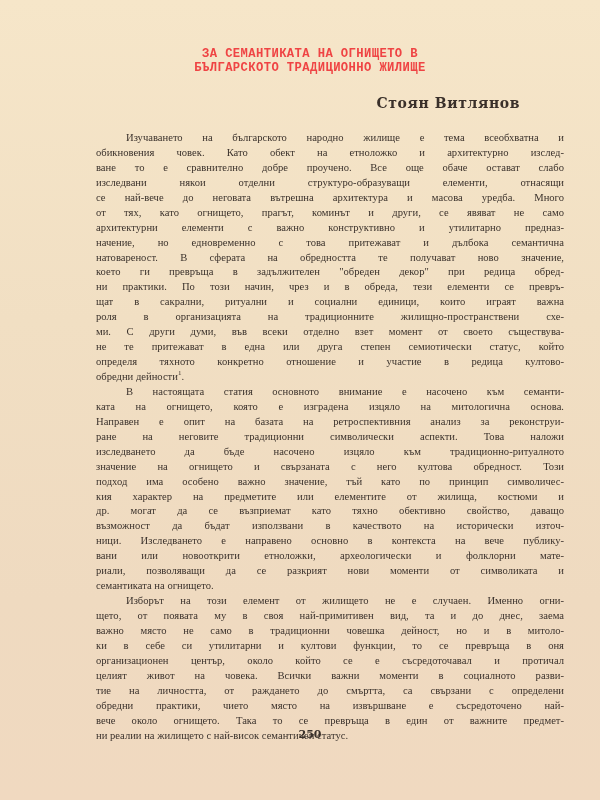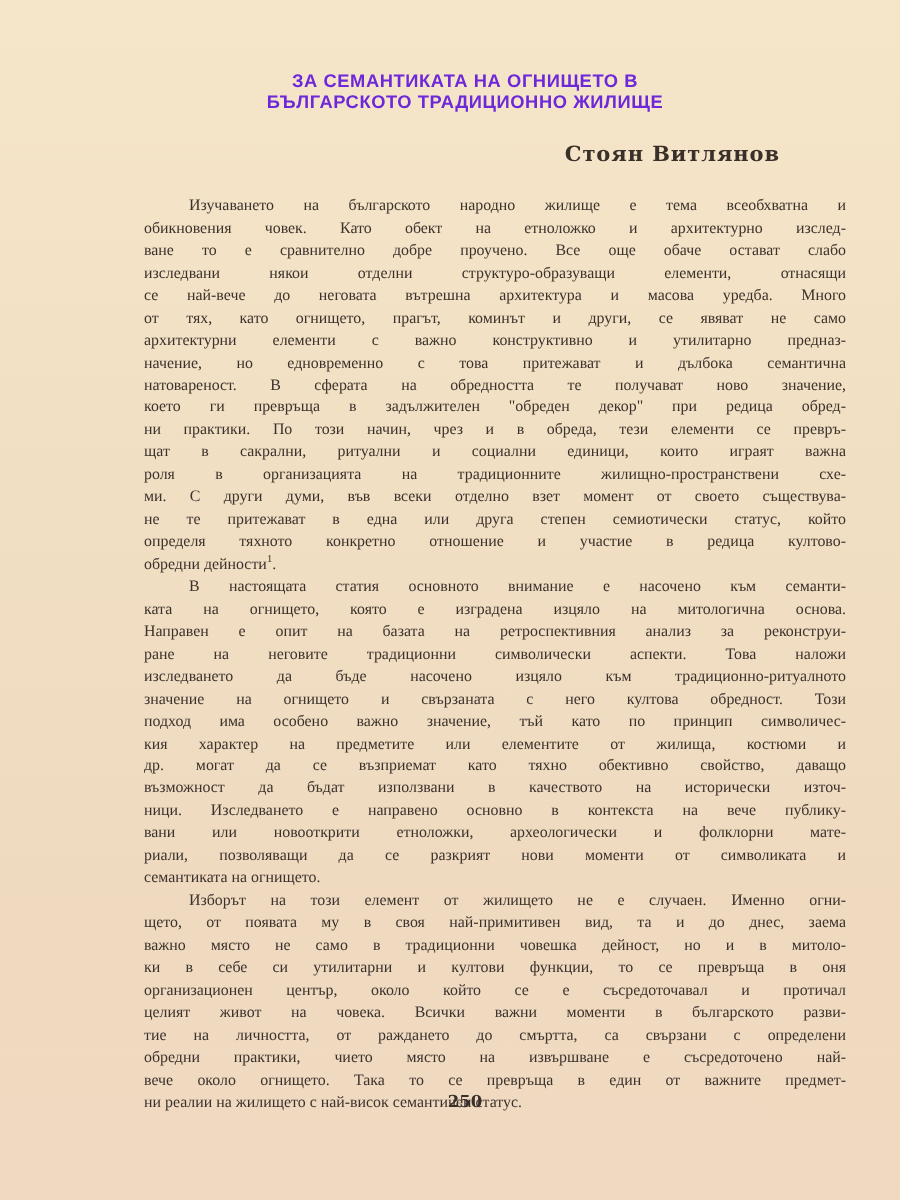--- a/index.html
+++ b/index.html
@@ -19,26 +19,26 @@
       position: absolute;
       left: 0; top: 0;
       width: 600px; height: 800px;
     }
     .title {
       position: absolute;
       left: 100px;
       width: 420px;
       top: 47px;
       text-align: center;
-      font-family: Liberation Sans, sans-serif;
+      font-family: Liberation Mono, monospace;
       font-weight: bold;
       font-size: 12.2px;
       line-height: 14px;
       letter-spacing: 0.4px;
-      color: #6d28d9;
+      color: #ef4444;
     }
     .author {
       position: absolute;
       left: 100px;
       width: 420px;
       top: 95px;
       text-align: right;
       font-family: "DejaVu Serif", serif;
       font-weight: bold;
       font-size: 14px;
@@ -133,21 +133,21 @@
       <span class="line">риали, позволяващи да се разкрият нови моменти от символиката и</span>
       <span class="line last">семантиката на огнището.</span>
     </div>
 
     <div>
       <span class="line indent">Изборът на този елемент от жилището не е случаен. Именно огни-</span>
       <span class="line">щето, от появата му в своя най-примитивен вид, та и до днес, заема</span>
       <span class="line">важно място не само в традиционни човешка дейност, но и в митоло-</span>
       <span class="line">ки в себе си утилитарни и култови функции, то се превръща в оня</span>
       <span class="line">организационен център, около който се е съсредоточавал и протичал</span>
-      <span class="line">целият живот на човека. Всички важни моменти в българското разви-</span>
+      <span class="line">целият живот на човека. Всички важни моменти в социалното разви-</span>
       <span class="line">тие на личността, от раждането до смъртта, са свързани с определени</span>
       <span class="line">обредни практики, чието място на извършване е съсредоточено най-</span>
       <span class="line">вече около огнището. Така то се превръща в един от важните предмет-</span>
       <span class="line last">ни реалии на жилището с най-висок семантичен статус.</span>
     </div>
   </div>
 
   <div class="page-number">250</div>
 </div>
 

